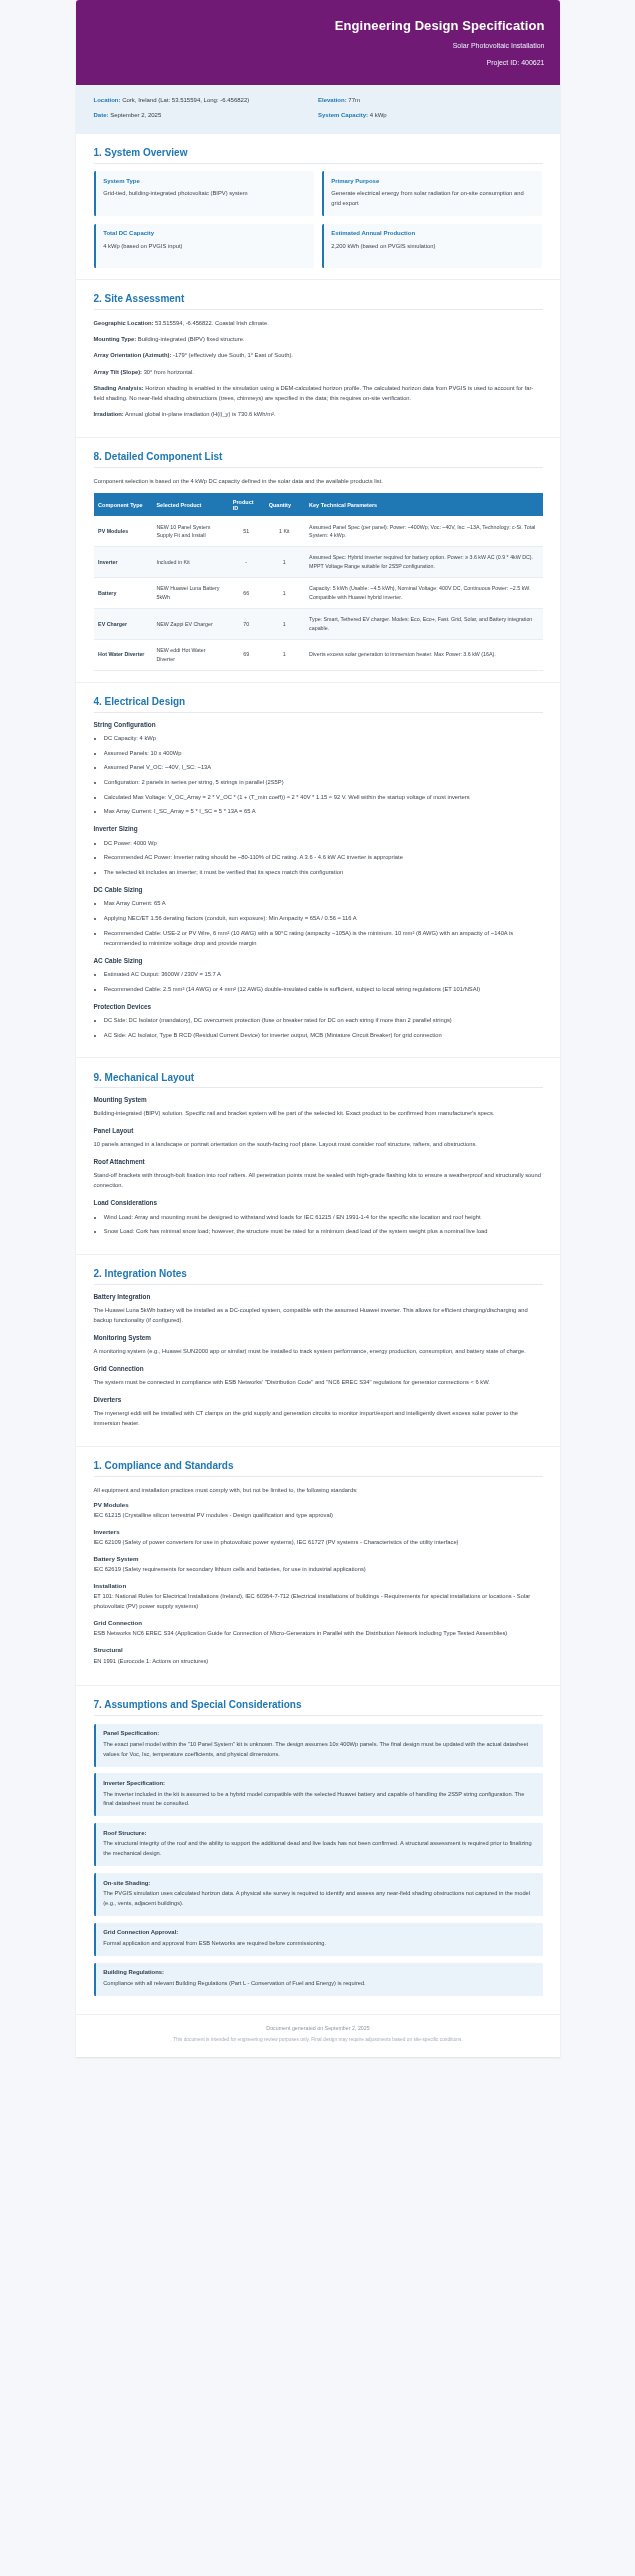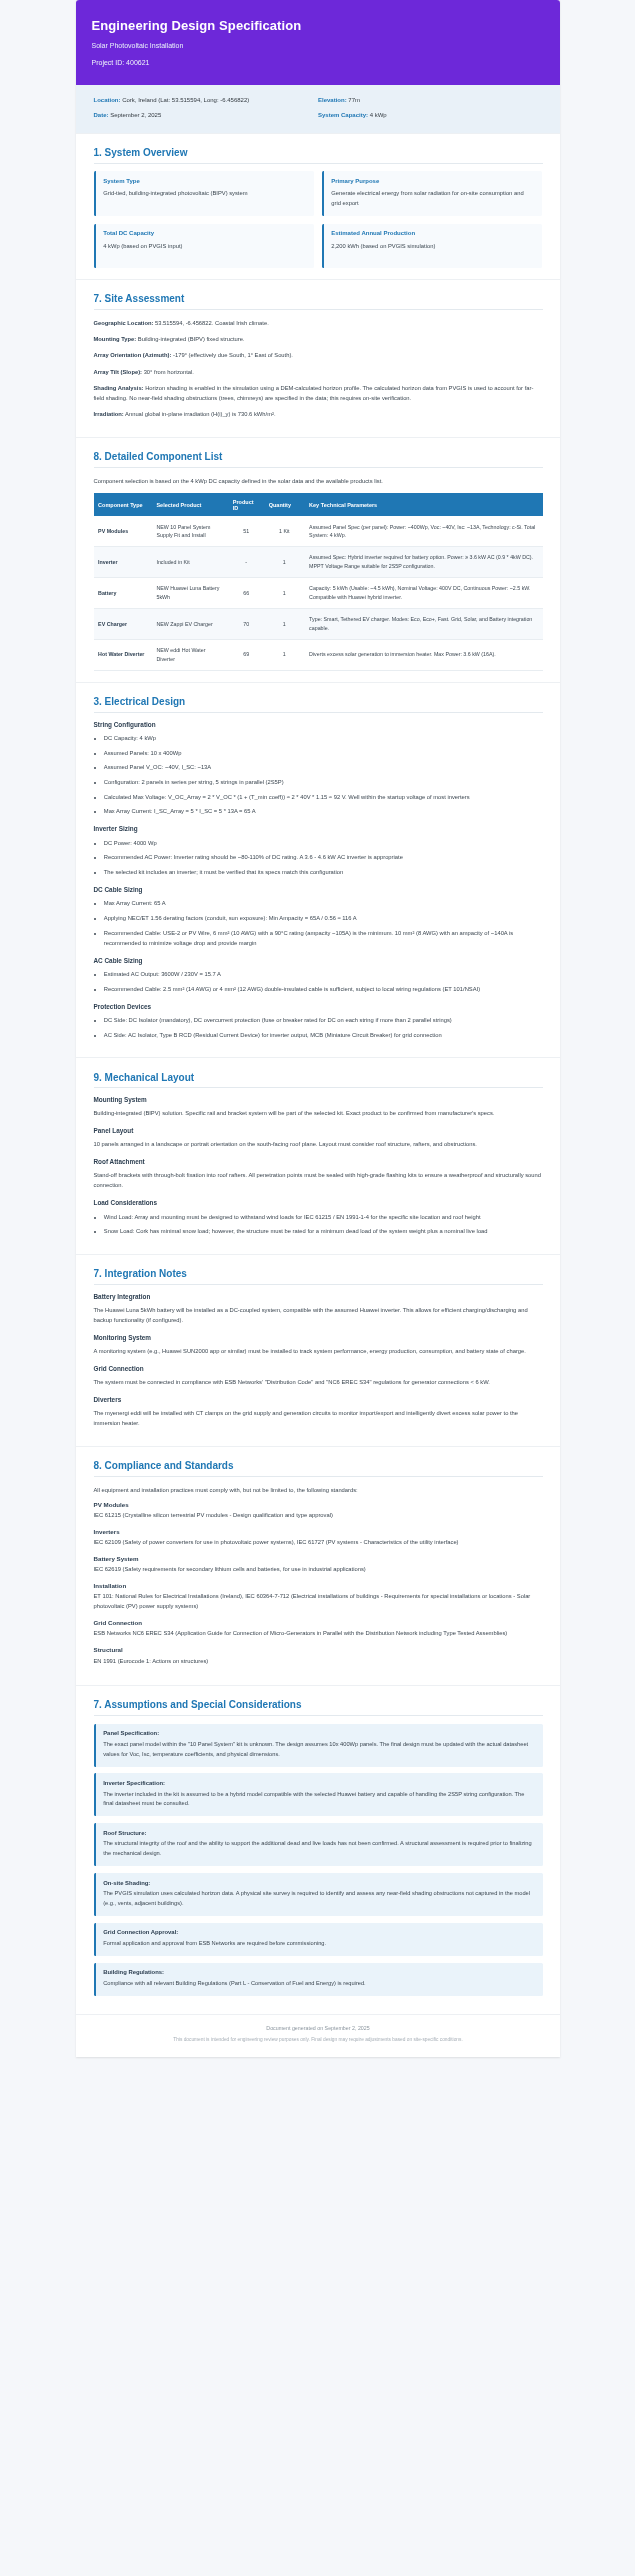--- a/index.html
+++ b/index.html
@@ -19,23 +19,23 @@
   .doc {
     width: 484px;
     margin: 0 auto;
     background: #ffffff;
     box-shadow: 0 0.5px 2.1px rgba(0,0,0,0.10);
     border-radius: 3.1px 3.1px 0 0;
     overflow: visible;
   }
   
   .doc-header {
-    background: #6d28d9;
+    background: #701a75;
     color: #ffffff;
-    text-align: left;
+    text-align: right;
     padding: 17.5px 15.5px 18.5px 15.5px;
     border-radius: 3.1px 3.1px 0 0;
   }
   .doc-header h1 {
     margin: 0 0 9.3px 0;
     font-size: 13px;
     font-weight: bold;
     letter-spacing: 0.1px;
   }
   .doc-header .subtitle {
@@ -262,21 +262,21 @@
           <div class="cv">4 kWp (based on PVGIS input)</div>
         </div>
         <div class="ov-card">
           <div class="ct">Estimated Annual Production</div>
           <div class="cv">2,200 kWh (based on PVGIS simulation)</div>
         </div>
       </div>
     </div>
 
     <div class="section">
-      <h2>7. Site Assessment</h2>
+      <h2>2. Site Assessment</h2>
       <div class="rule"></div>
       <p class="body">
         <b>Geographic Location:</b><span> 53.515594, -6.456822. Coastal Irish climate.</span>
       </p>
       <p class="body">
         <b>Mounting Type:</b><span> Building-integrated (BIPV) fixed structure.</span>
       </p>
       <p class="body">
         <b>Array Orientation (Azimuth):</b><span> -179° (effectively due South, 1° East of South).</span>
       </p>
@@ -339,21 +339,21 @@
             <td>NEW eddi Hot Water Diverter</td>
             <td class="num">69</td>
             <td class="num">1</td>
             <td>Diverts excess solar generation to immersion heater. Max Power: 3.6 kW (16A).</td>
           </tr>
         </tbody>
       </table>
     </div>
 
     <div class="section">
-      <h2>3. Electrical Design</h2>
+      <h2>4. Electrical Design</h2>
       <div class="rule"></div>
 
       <h3>String Configuration</h3>
       <ul class="bullets">
         <li>DC Capacity: 4 kWp</li>
         <li>Assumed Panels: 10 x 400Wp</li>
         <li>Assumed Panel V_OC: ~40V, I_SC: ~13A</li>
         <li>Configuration: 2 panels in series per string, 5 strings in parallel (2S5P)</li>
         <li>Calculated Max Voltage: V_OC_Array = 2 * V_OC * (1 + (T_min coeff)) ≈ 2 * 40V * 1.15 ≈ 92 V. Well within the startup voltage of most inverters</li>
         <li>Max Array Current: I_SC_Array = 5 * I_SC = 5 * 13A = 65 A</li>
@@ -400,38 +400,38 @@
       <p class="body">Stand-off brackets with through-bolt fixation into roof rafters. All penetration points must be sealed with high-grade flashing kits to ensure a weatherproof and structurally sound connection.</p>
 
       <h3>Load Considerations</h3>
       <ul class="bullets">
         <li>Wind Load: Array and mounting must be designed to withstand wind loads for IEC 61215 / EN 1991-1-4 for the specific site location and roof height</li>
         <li>Snow Load: Cork has minimal snow load; however, the structure must be rated for a minimum dead load of the system weight plus a nominal live load</li>
       </ul>
     </div>
 
     <div class="section">
-      <h2>7. Integration Notes</h2>
+      <h2>2. Integration Notes</h2>
       <div class="rule"></div>
 
       <h3>Battery Integration</h3>
       <p class="body">The Huawei Luna 5kWh battery will be installed as a DC-coupled system, compatible with the assumed Huawei inverter. This allows for efficient charging/discharging and backup functionality (if configured).</p>
 
       <h3>Monitoring System</h3>
       <p class="body">A monitoring system (e.g., Huawei SUN2000 app or similar) must be installed to track system performance, energy production, consumption, and battery state of charge.</p>
 
       <h3>Grid Connection</h3>
       <p class="body">The system must be connected in compliance with ESB Networks' "Distribution Code" and "NC6 EREC S34" regulations for generator connections &lt; 6 kW.</p>
 
       <h3>Diverters</h3>
       <p class="body">The myenergi eddi will be installed with CT clamps on the grid supply and generation circuits to monitor import/export and intelligently divert excess solar power to the immersion heater.</p>
     </div>
 
     <div class="section">
-      <h2>8. Compliance and Standards</h2>
+      <h2>1. Compliance and Standards</h2>
       <div class="rule"></div>
       <p class="body">All equipment and installation practices must comply with, but not be limited to, the following standards:</p>
 
       <div class="std-block">
         <div class="std-title">PV Modules</div>
         <div class="std-text">IEC 61215 (Crystalline silicon terrestrial PV modules - Design qualification and type approval)</div>
       </div>
       <div class="std-block">
         <div class="std-title">Inverters</div>
         <div class="std-text">IEC 62109 (Safety of power converters for use in photovoltaic power systems), IEC 61727 (PV systems - Characteristics of the utility interface)</div>

